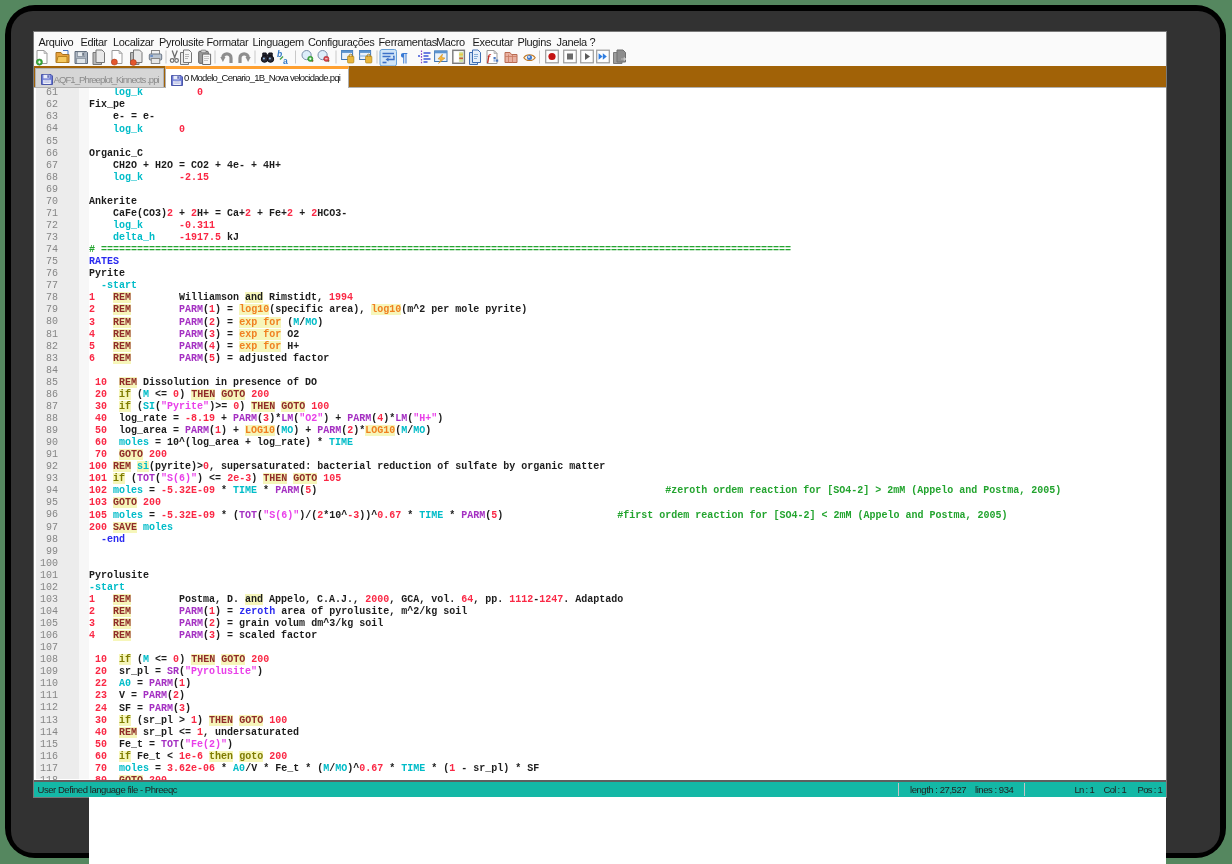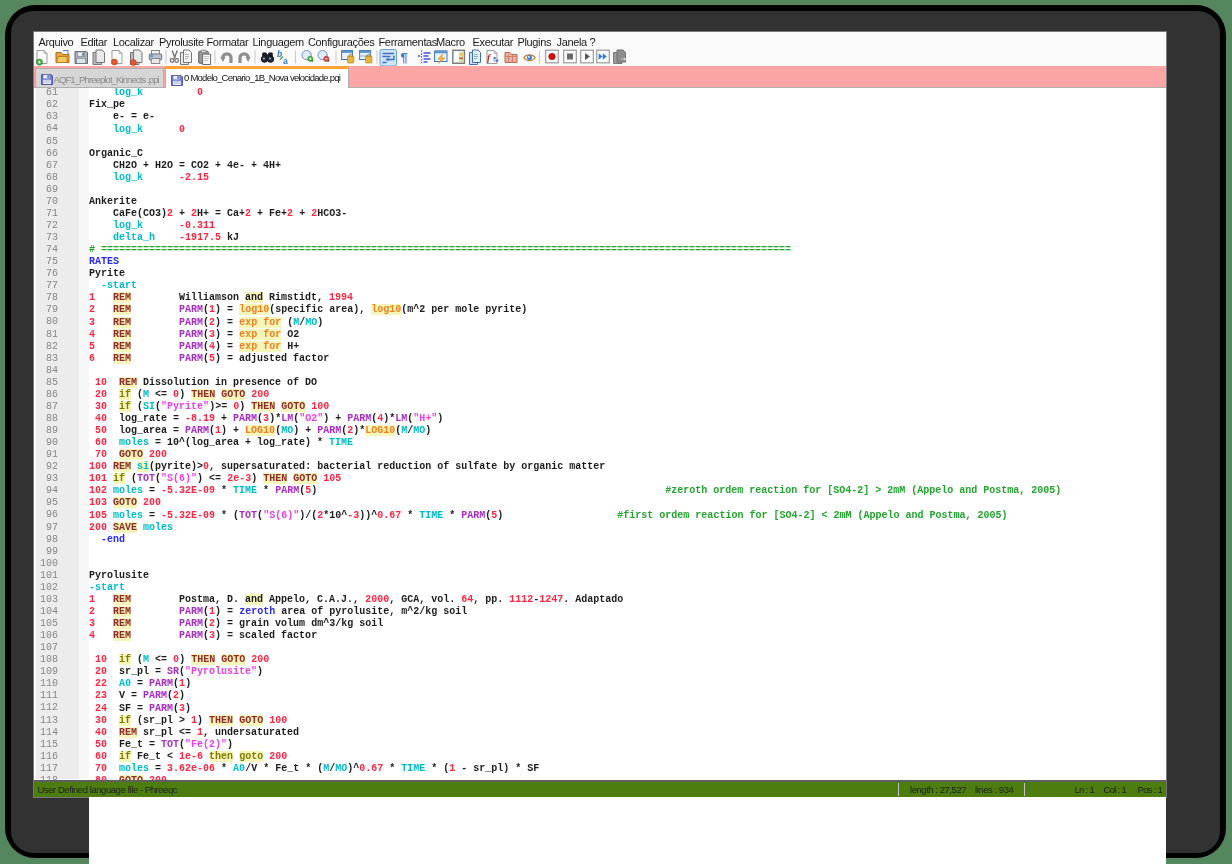--- a/index.html
+++ b/index.html
@@ -3,21 +3,21 @@
 <style>
 *{margin:0;padding:0;box-sizing:border-box}
 html,body{width:1232px;height:864px;overflow:hidden;background:#55875f}
 .abs{position:absolute}
 #ring{left:5px;top:5px;width:1221px;height:853px;background:#000;border-radius:30px}
 #card{left:11px;top:11px;width:1209px;height:842px;background:#323232;border-radius:22px}
 #win{left:33px;top:31px;width:1134px;height:767px;background:#fff;border:1px solid #787878;font-family:"Liberation Sans",sans-serif}
 #menu{left:0;top:0;width:100%;height:17px;background:#fafafa}
 #menu span{position:absolute;top:3.5px;font-size:11px;letter-spacing:-0.35px;color:#1b1b1b;white-space:pre}
 #tbar{left:0;top:17px;width:100%;height:18px;background:#fafafa}
-#tabband{left:0;top:34px;width:100%;height:22px;background:#fca5a5;border-bottom:1px solid #b0b0b0}
+#tabband{left:0;top:34px;width:100%;height:22px;background:#a16207;border-bottom:1px solid #b0b0b0}
 .tab{position:absolute;font-size:9.5px;white-space:pre}
 #tab1{left:0.5px;top:2px;width:129px;height:20px;background:#d6d6d6;border:1px solid #b0b0b0;color:#8a8a8a;letter-spacing:-0.9px}
 #tab2{left:131px;top:0;width:184px;height:22px;background:#fff;border-left:1px solid #b0b0b0;border-right:1px solid #b0b0b0;border-top:3px solid #ffa030;color:#111;letter-spacing:-0.75px}
 .tab b{font-weight:normal;position:absolute;top:5px;left:18px}
 #tab2 b{top:3px}
 #gutter{left:2px;top:56px;width:43px;height:691px;background:#ececec}
 #gmargin{left:45px;top:56px;width:9.5px;height:691px;background:#f7f7f7}
 #gnum{left:0;top:55.3px;width:24px;height:692.5px;text-align:right;font:10px "Liberation Mono",monospace;color:#868686;line-height:12.056px;overflow:hidden}
 #edit{left:54.5px;top:56px;width:1077px;height:779px;background:#fff;overflow:hidden}
 #code{position:absolute;left:0.5px;top:-0.7px;font:bold 10px "Liberation Mono",monospace;color:#1c1c1c;line-height:12.056px;white-space:pre}
@@ -26,21 +26,21 @@
 .c{color:#00bcc8}
 .k{color:#8f2b28}
 .o{color:#f08020}
 .v{color:#7e7b00}
 .p{color:#a42fc2}
 .m{color:#e93fe9}
 .g{color:#23a42f}
 .b{color:#2a2af0}
 .y{background:#f6f6ba}
 #sep{left:0;top:748px;width:100%;height:2px;background:#5f5f5f}
-#status{left:0;top:750px;width:100%;height:15px;background:#4d7c0f;font-size:9.5px;color:#222}
+#status{left:0;top:750px;width:100%;height:15px;background:#14b8a6;font-size:9.5px;color:#222}
 #status span{position:absolute;top:2px;letter-spacing:-0.45px;white-space:pre}
 #status span.t{letter-spacing:-0.7px}
 .vsep{position:absolute;top:1px;width:1px;height:13px;background:#c4c4c4}
 </style></head>
 <body>
 <div class="abs" id="ring"></div>
 <div class="abs" id="card"></div>
 <div class="abs" id="win">
 <div class="abs" id="menu">
       <span style="left:4.5px">Arquivo</span>

